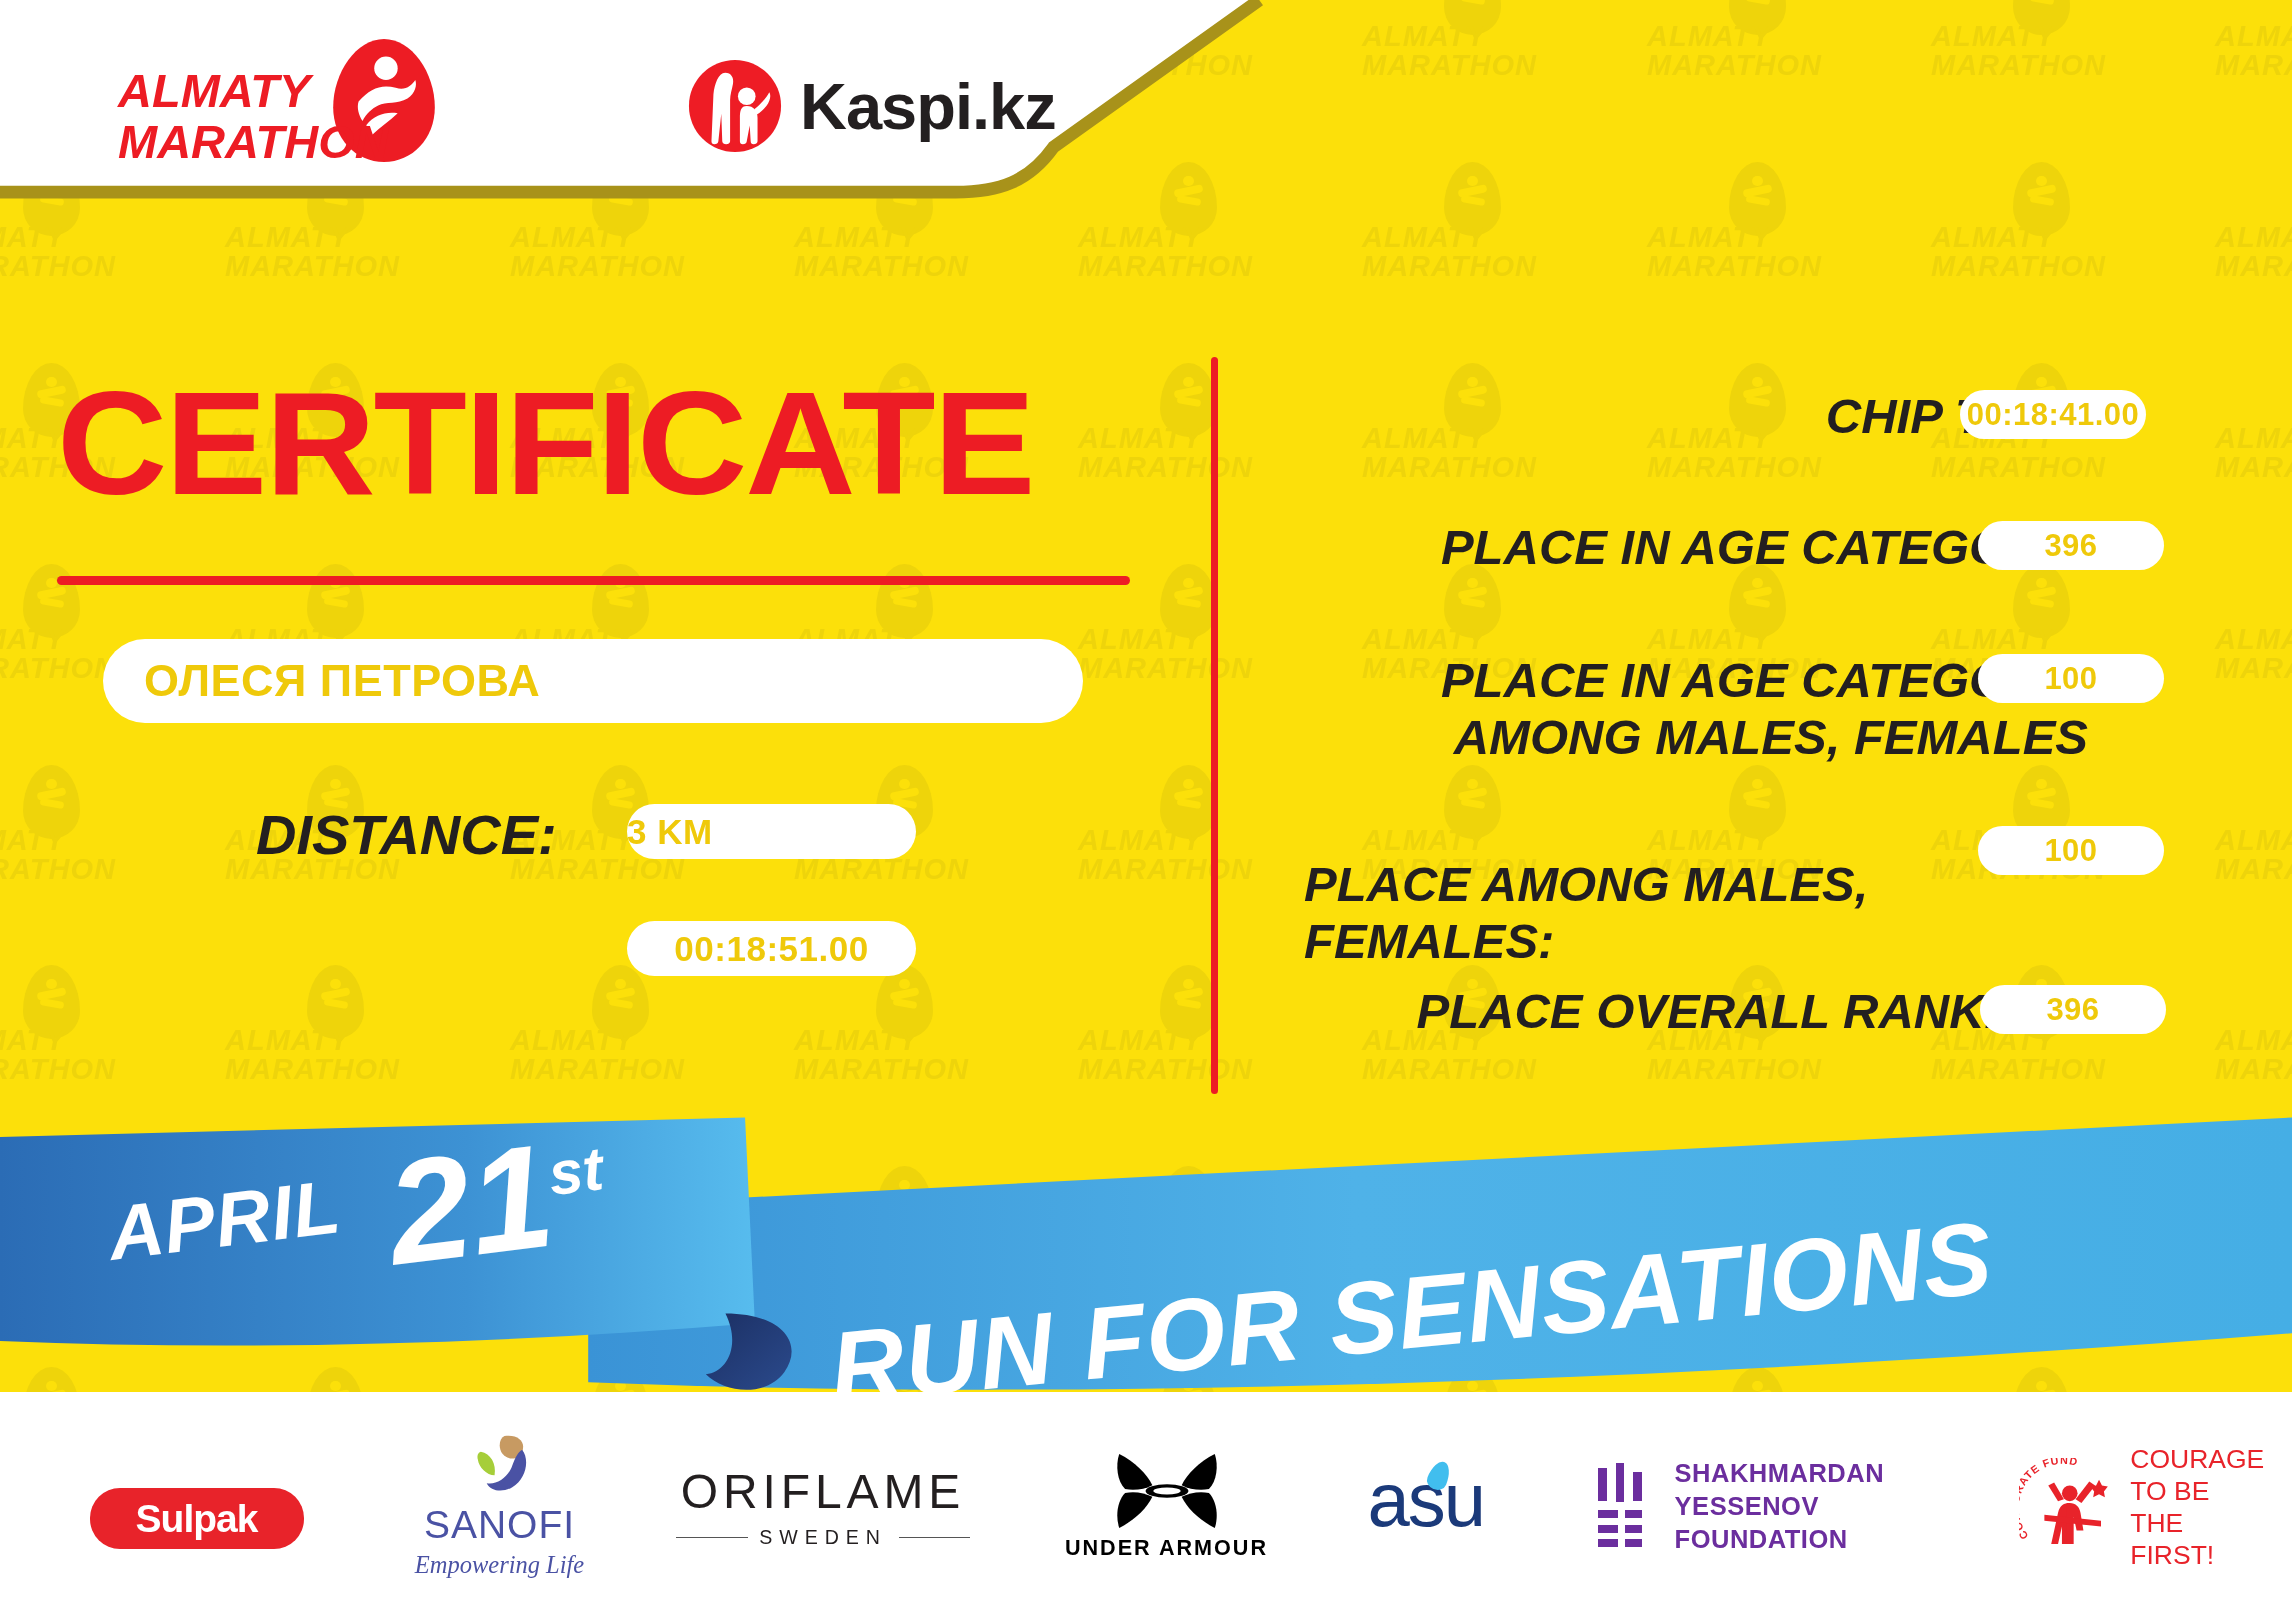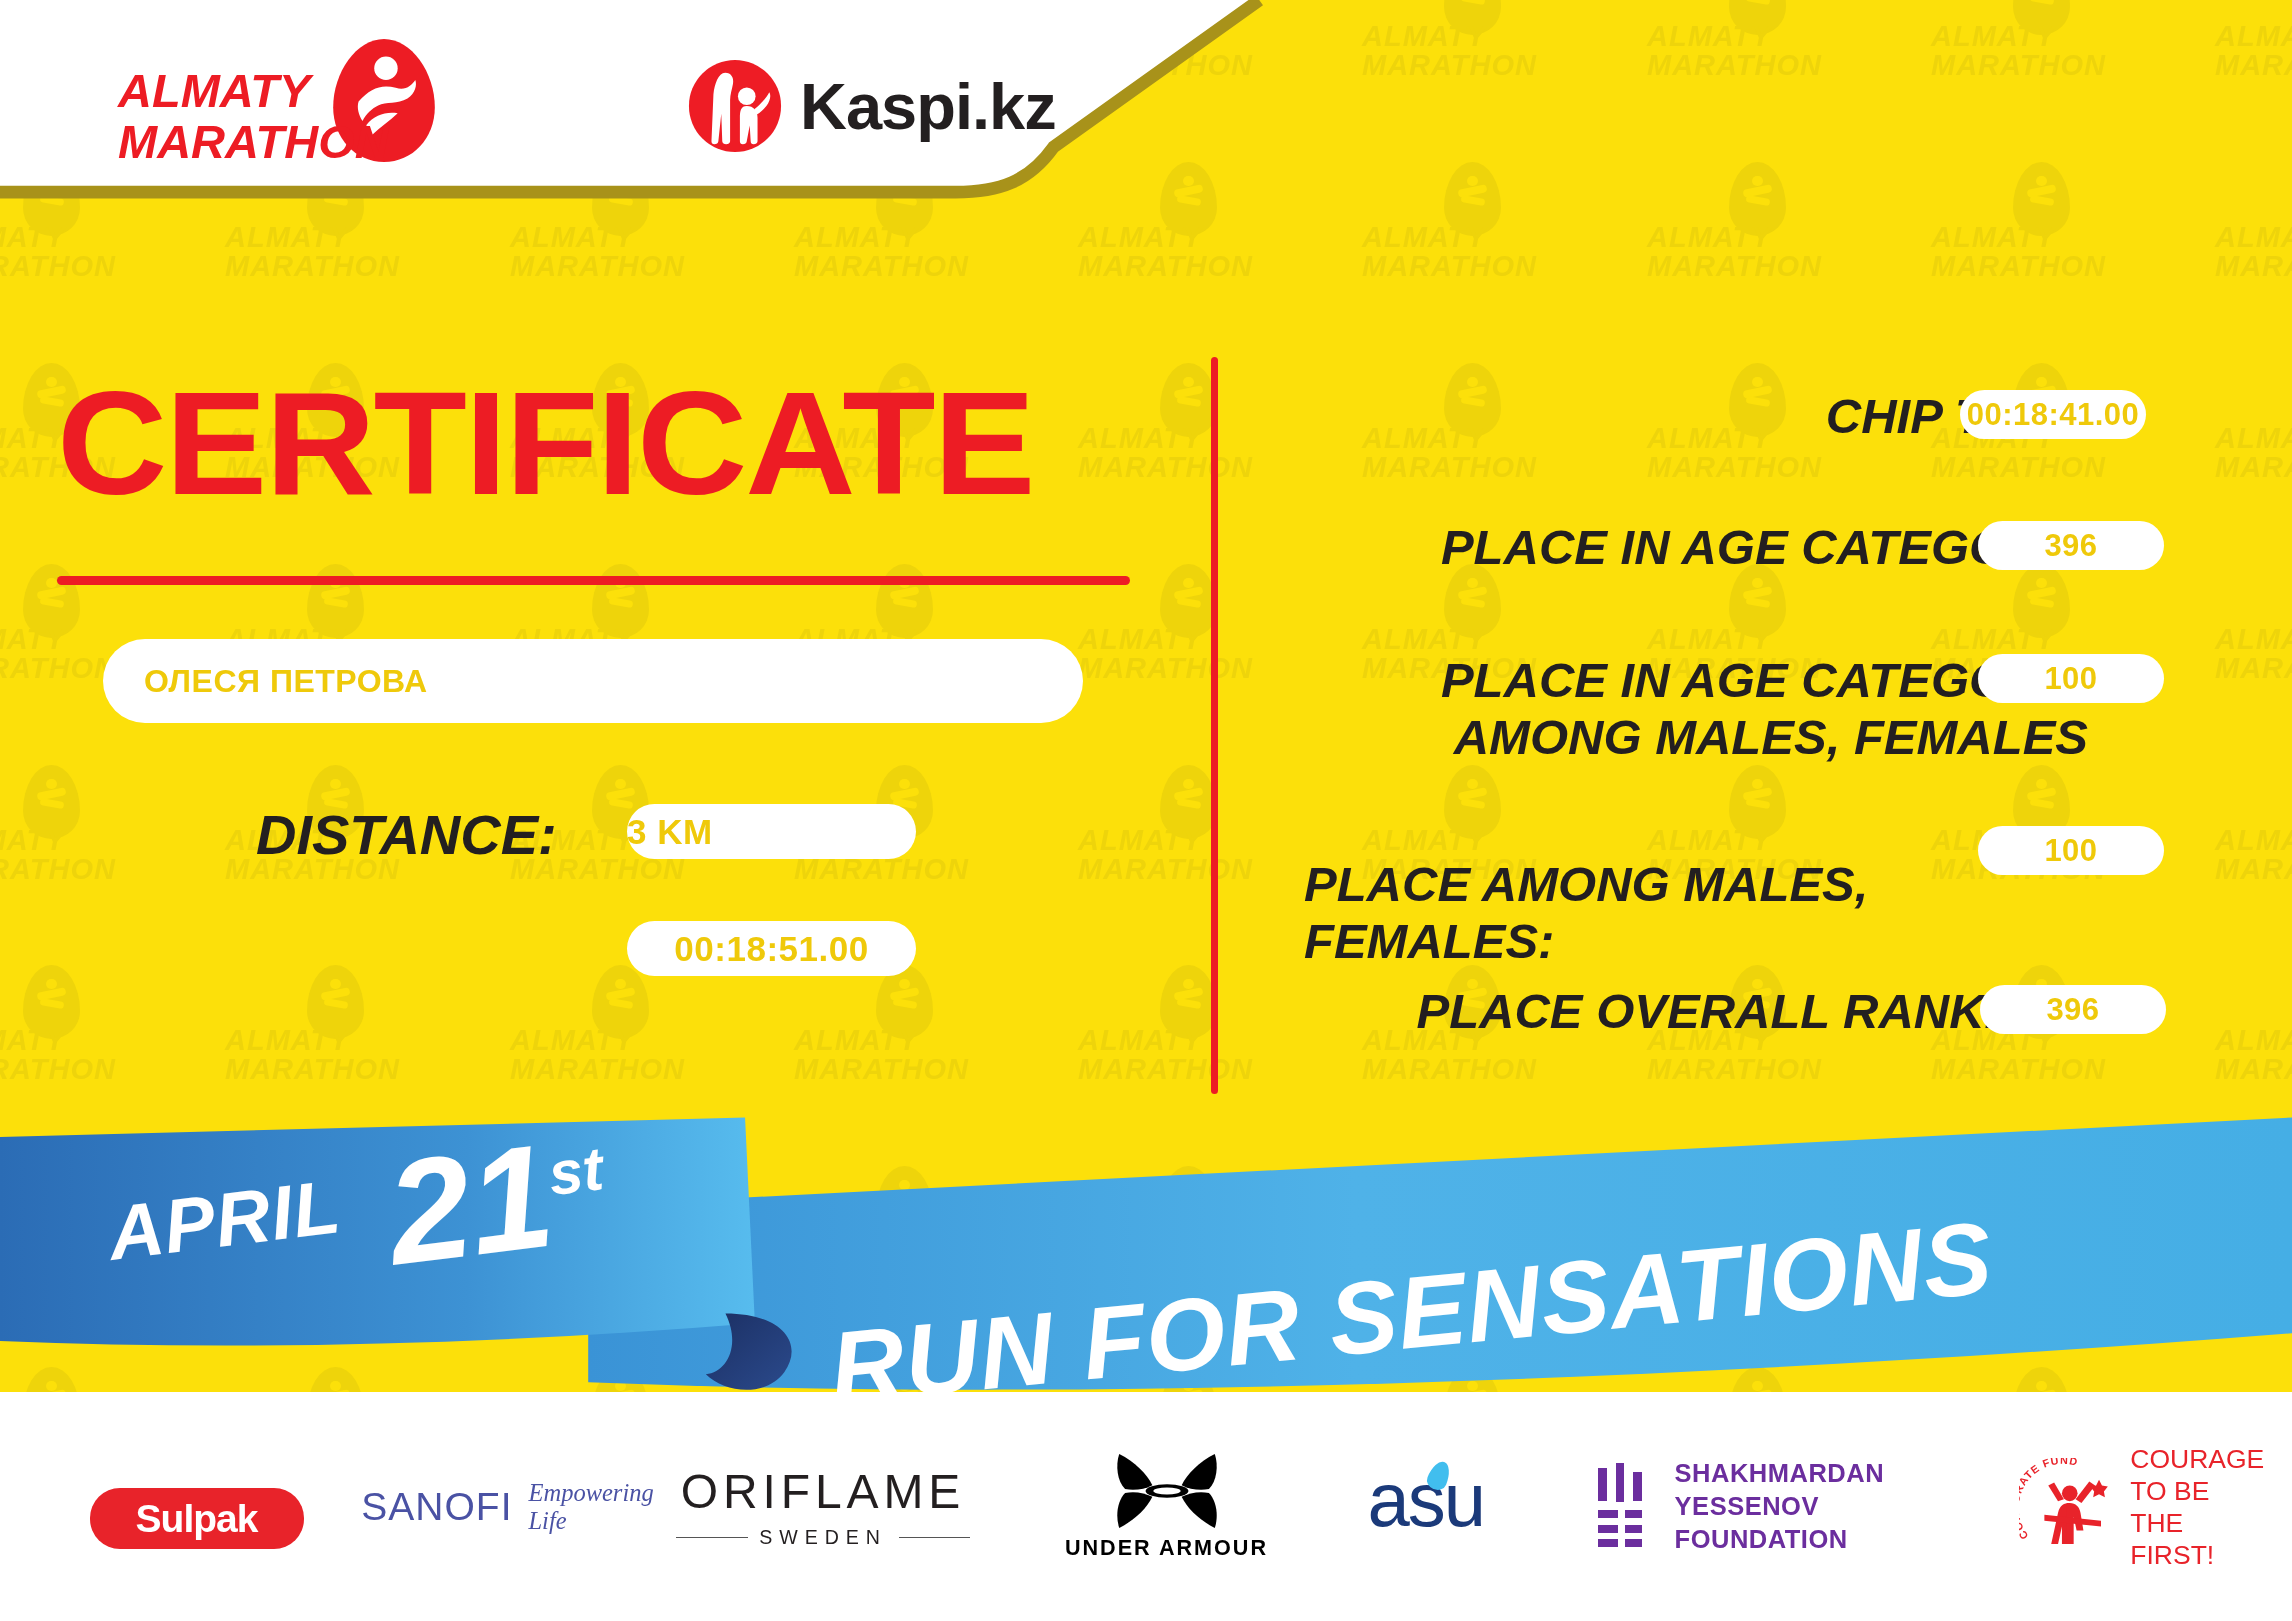--- a/index.html
+++ b/index.html
@@ -102,21 +102,21 @@
   .pill-val{
     color:#EFC90A;font-weight:bold;
     font-family:"Liberation Sans Narrow","Liberation Sans",sans-serif;
     letter-spacing:0.5px;
   }
 
   .name-pill{
     position:absolute;left:103px;top:639px;width:980px;height:84px;
     padding-left:41px;z-index:12;
   }
-  .name-pill .pill-val{font-size:32px;}
+  .name-pill .pill-val{font-size:45px;}
 
   .row-label{
     position:absolute;z-index:12;
     font-family:"Liberation Sans Narrow","Liberation Sans",sans-serif;
     font-weight:bold;font-style:italic;
     color:#231F20;
   }
 
   .dist-label{left:256px;top:802px;font-size:56px;}
   .dist-pill{
@@ -215,21 +215,21 @@
   .sulpak-badge{
     width:214px;height:61px;background:#E8232A;border-radius:30px;
     display:flex;align-items:center;justify-content:center;
   }
   .sulpak-badge span{
     color:#fff;font-weight:bold;font-size:39px;
     font-family:"Liberation Sans",sans-serif;letter-spacing:-1px;
   }
 
   
-  .sp-sanofi{left:372px;width:255px;flex-direction:row;gap:16px;}
+  .sp-sanofi{left:372px;width:255px;flex-direction:column;gap:4px;}
   .sanofi-mark{width:69px;height:61px;position:relative;margin-bottom:3.9px;}
   .sanofi-name{
     color:#4A52A4;font-size:39px;font-weight:normal;letter-spacing:1px;
     font-family:"Liberation Sans",sans-serif;
   }
   .sanofi-tag{
     color:#4A52A4;font-size:24.5px;font-style:italic;
     font-family:"Liberation Serif",serif;
   }
 

